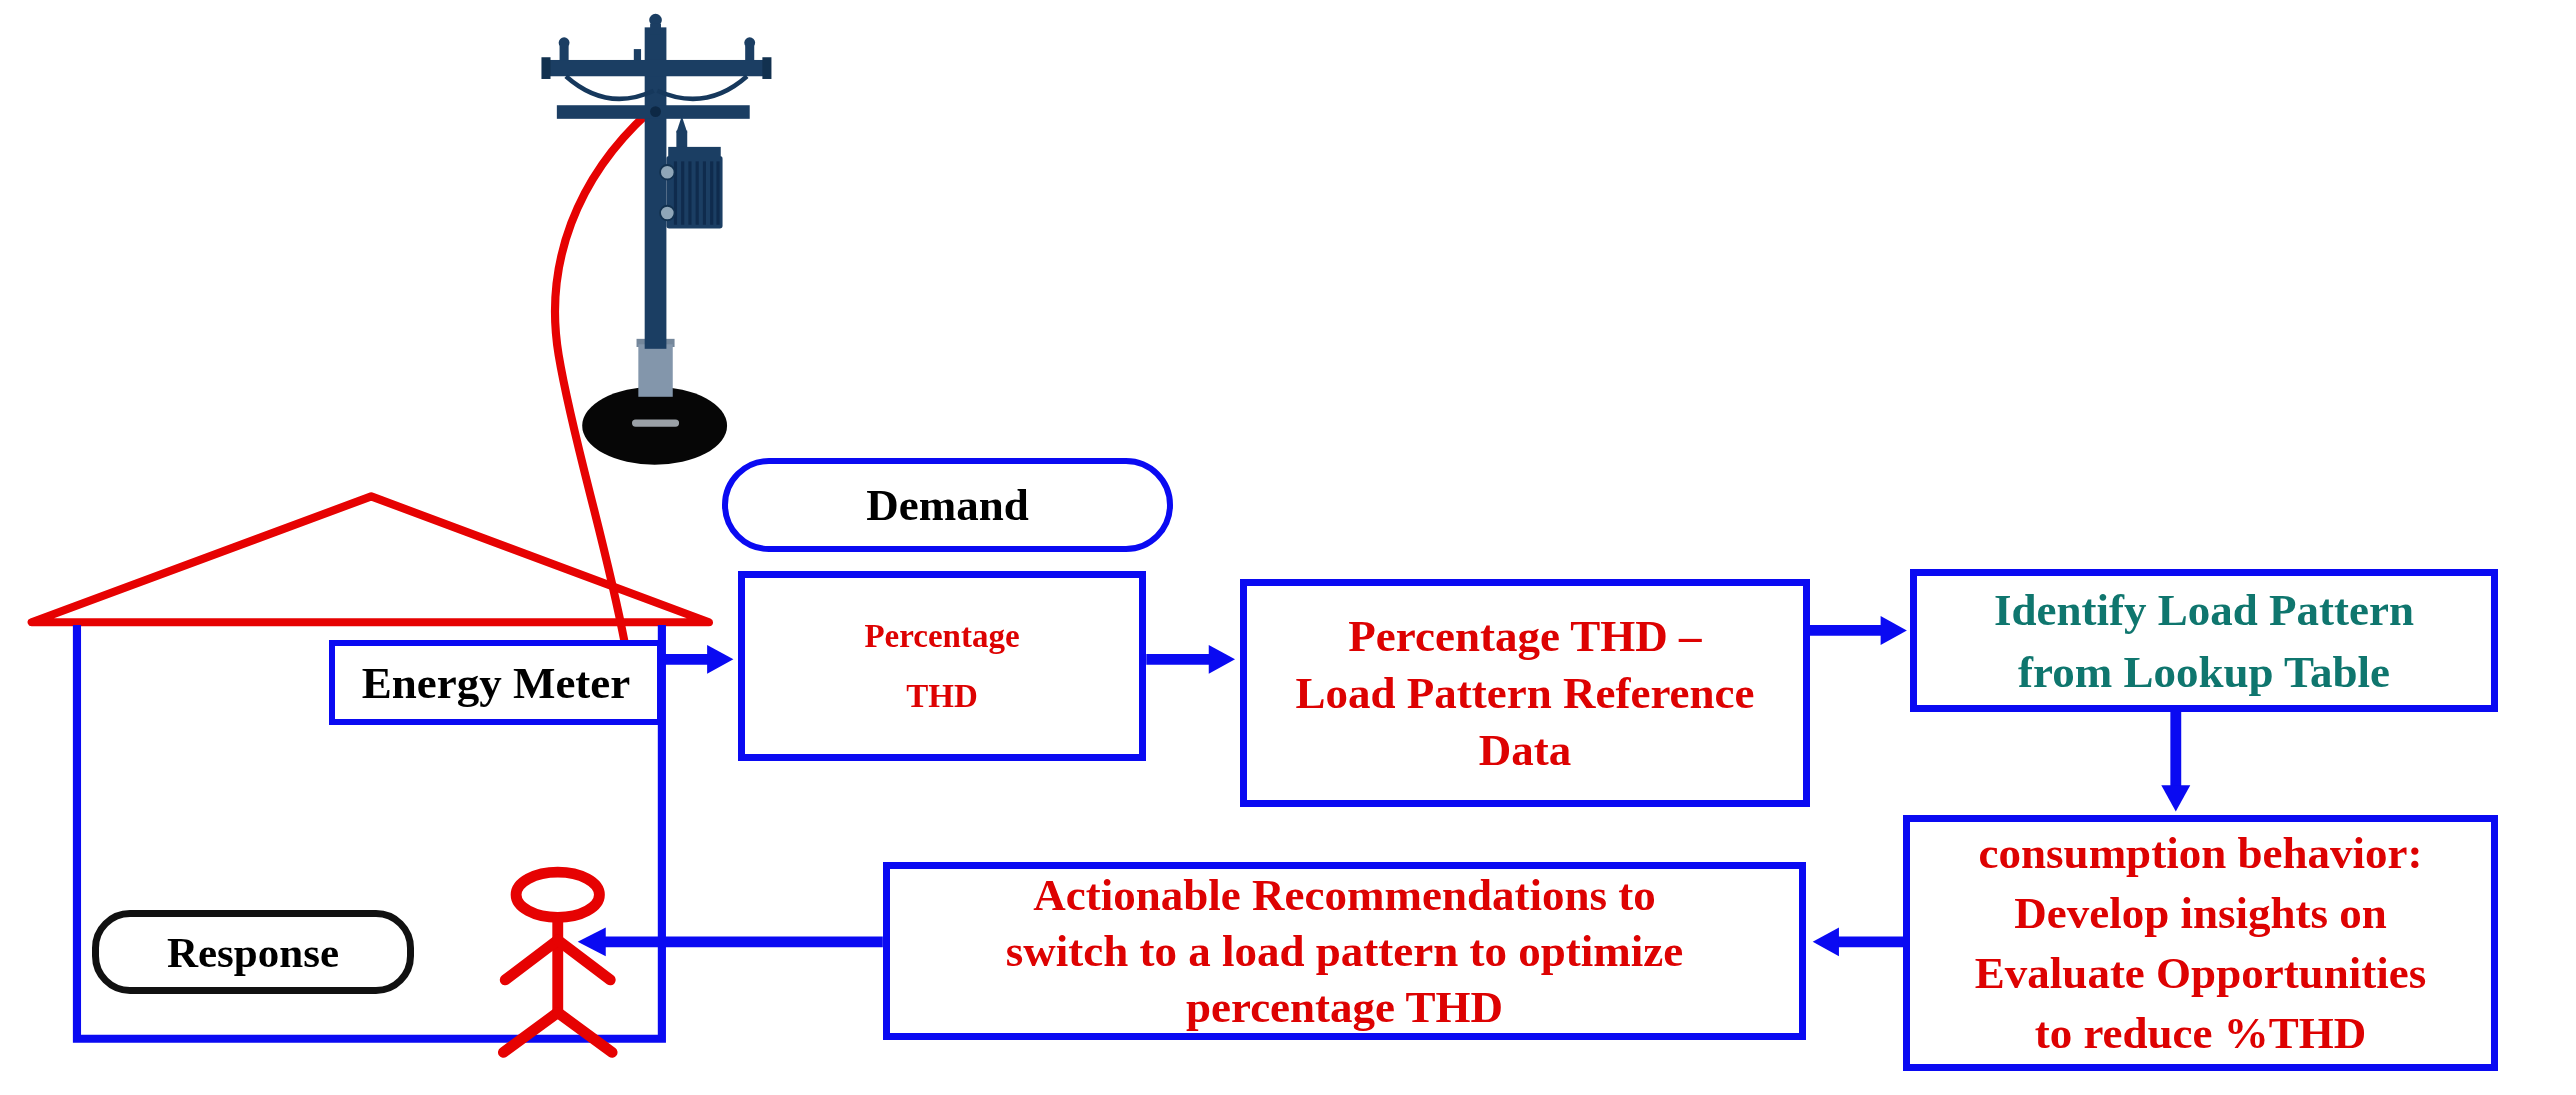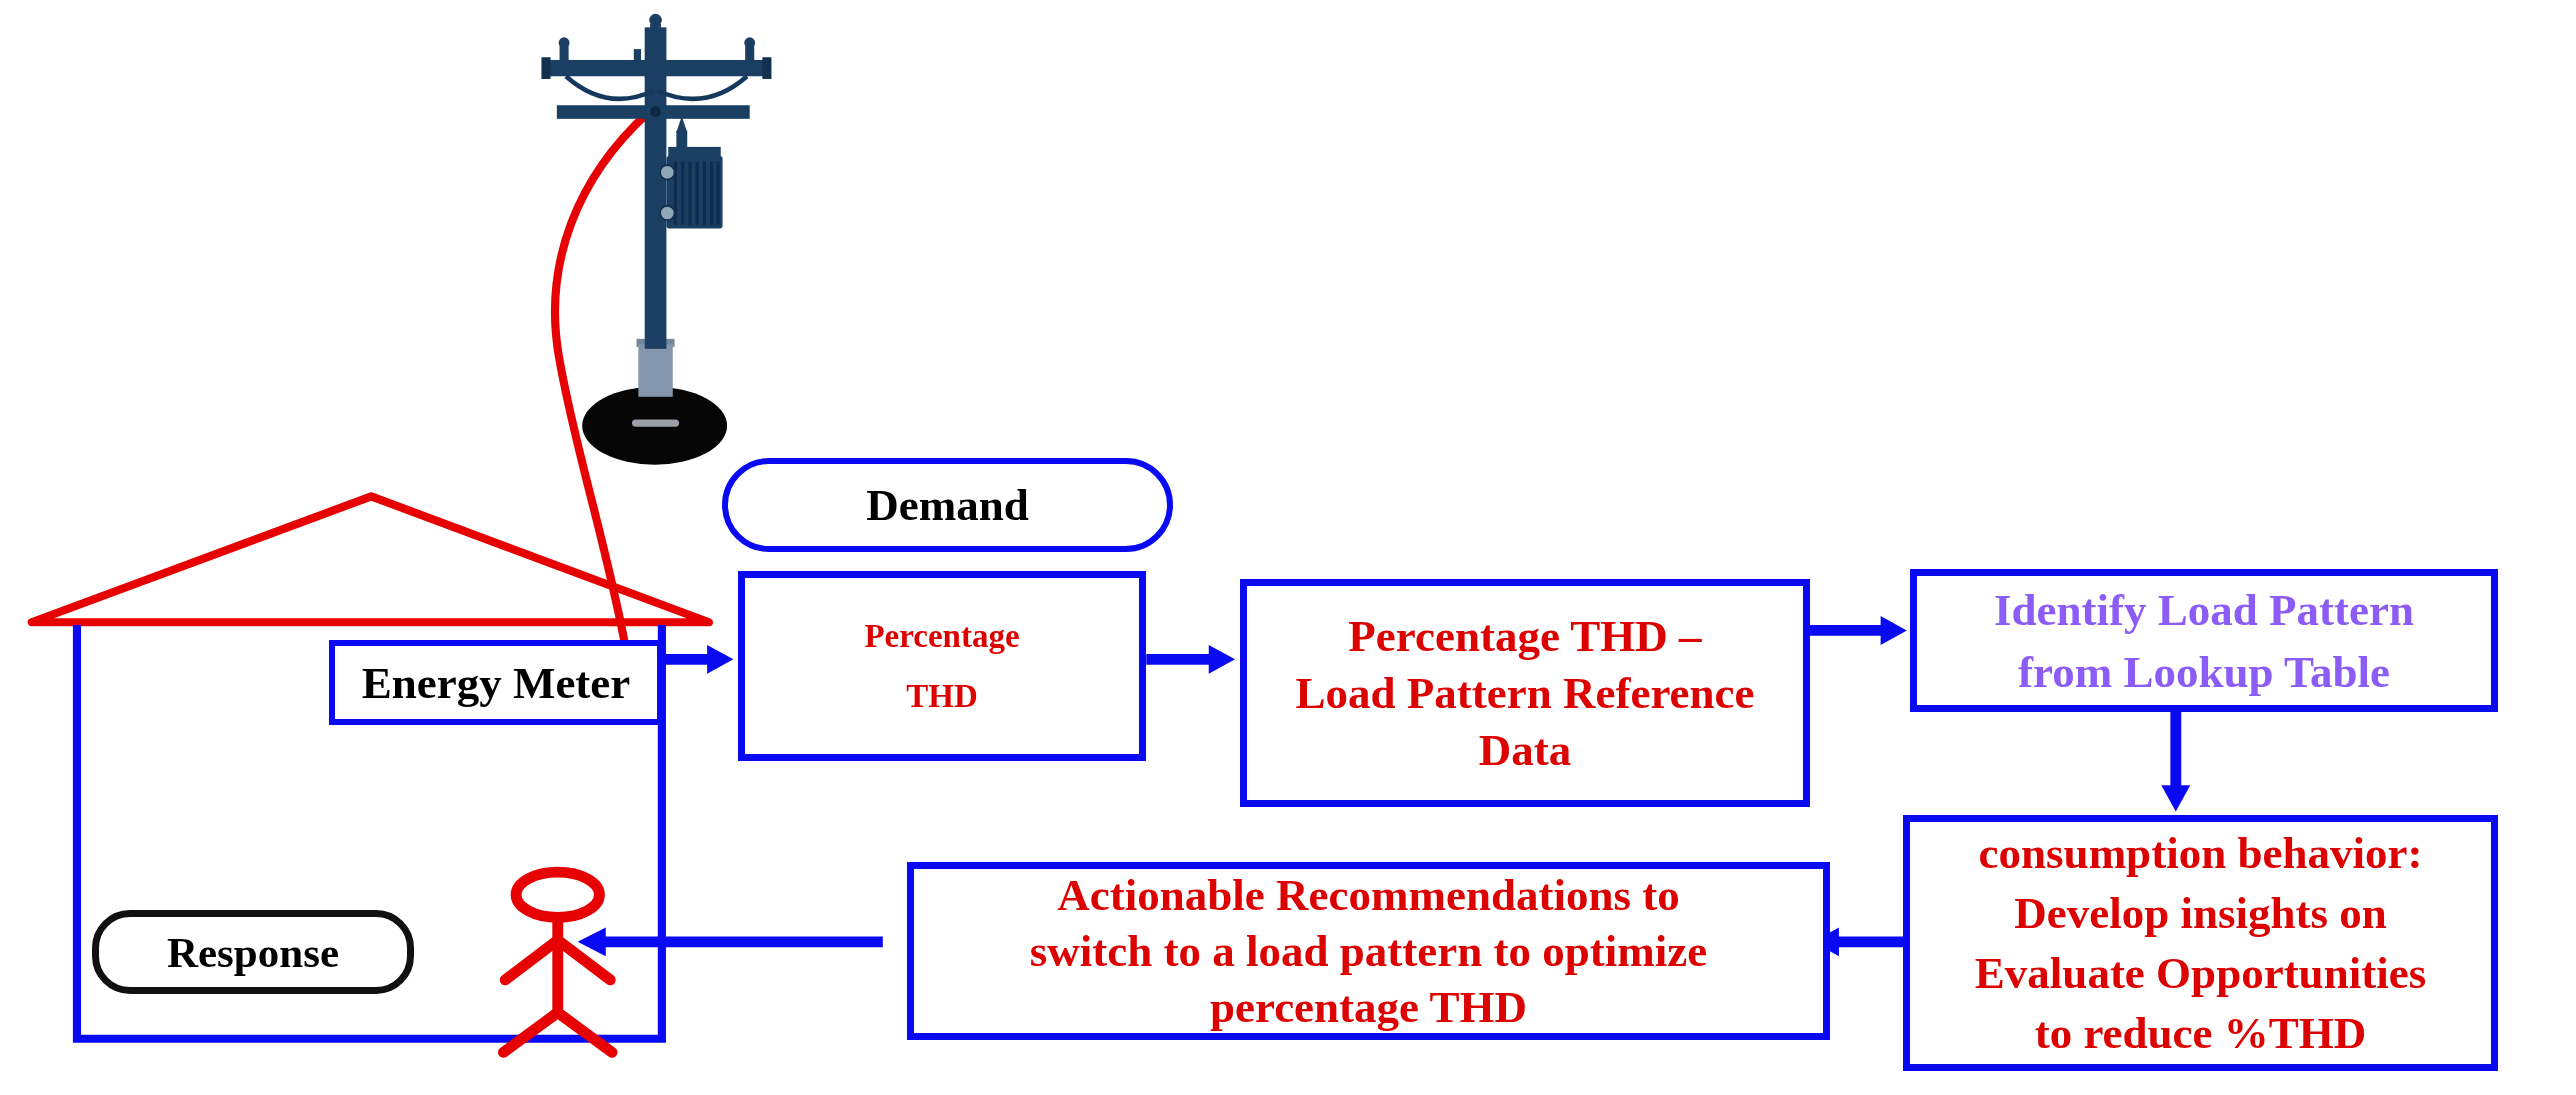--- a/index.html
+++ b/index.html
@@ -162,32 +162,32 @@
     <div>Percentage</div>
     <div>THD</div>
   </div>
 
   <div class="node blue-border box2" style="color: rgb(221, 2, 2);">
     <div>Percentage THD –</div>
     <div>Load Pattern Reference</div>
     <div>Data</div>
   </div>
 
-  <div class="node blue-border box3" style="color: #8b5cf6;">
+  <div class="node blue-border box3" style="color: #0f766e;">
     <div>Identify Load Pattern</div>
     <div>from Lookup Table</div>
   </div>
 
   <div class="node blue-border box4" style="color: rgb(221, 2, 2);">
     <div>consumption behavior:</div>
     <div>Develop insights on</div>
     <div>Evaluate Opportunities</div>
     <div>to reduce %THD</div>
   </div>
 
-  <div class="node blue-border box5" style="color: rgb(221, 2, 2); margin-left: 24px;">
+  <div class="node blue-border box5" style="color: rgb(221, 2, 2);">
     <div>Actionable Recommendations to</div>
     <div>switch to a load pattern to optimize</div>
     <div>percentage THD</div>
   </div>
 
 </div>
 
 
 </body></html>

